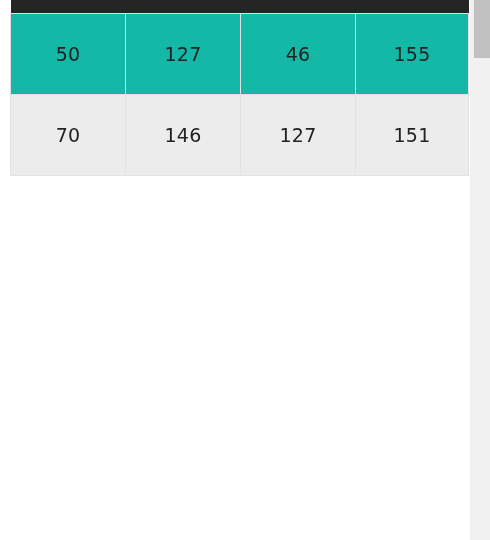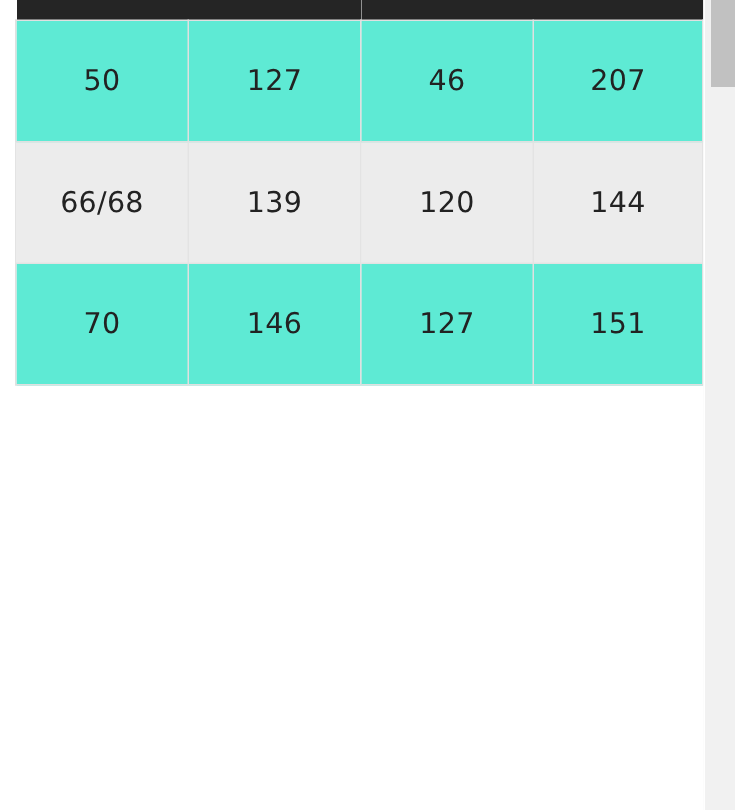--- a/index.html
+++ b/index.html
@@ -50,21 +50,21 @@
   }
 
   #size-table td {
     height: 80px;
     padding: 0;
     text-align: center;
     vertical-align: middle;
     font-size: 19px;
     color: #222222;
     border: 1px solid #e0e0e0;
-    background: #5eead4;
+    background: #14b8a6;
     letter-spacing: 0.2px;
   }
 
   #size-table tbody tr:nth-child(even) td {
     background: #ececec;
     border-color: #e3e3e3;
   }
 
   
   .col-1 { width: 115px; }
@@ -109,27 +109,21 @@
         <th></th>
         <th></th>
         <th></th>
       </tr>
     </thead>
     <tbody>
       <tr>
         <td>50</td>
         <td>127</td>
         <td>46</td>
-        <td>207</td>
-      </tr>
-      <tr>
-        <td>66/68</td>
-        <td>139</td>
-        <td>120</td>
-        <td>144</td>
+        <td>155</td>
       </tr>
       <tr>
         <td>70</td>
         <td>146</td>
         <td>127</td>
         <td>151</td>
       </tr>
     </tbody>
   </table>
 </div>

